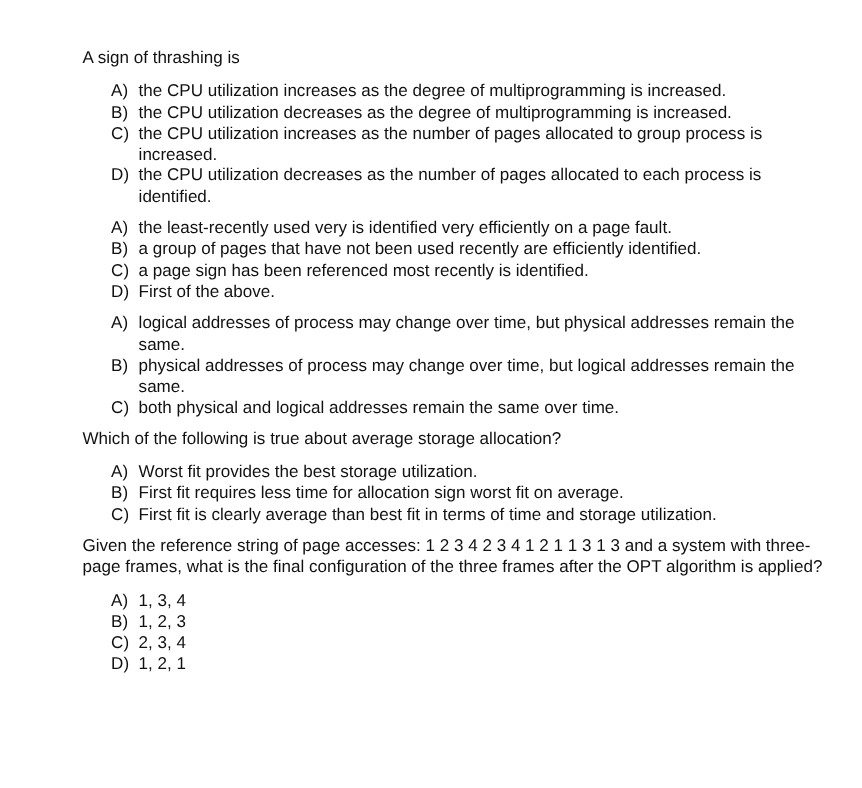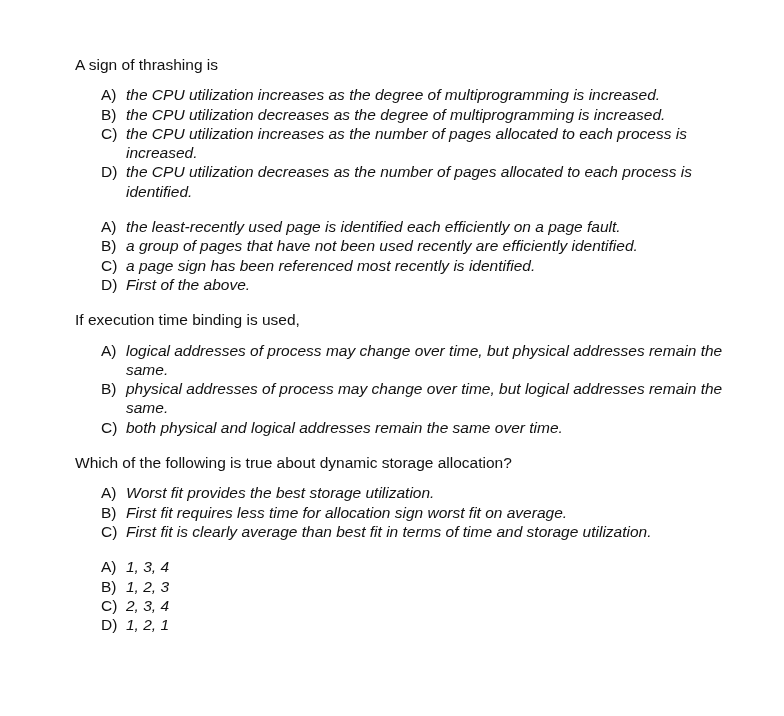--- a/index.html
+++ b/index.html
@@ -2,112 +2,112 @@
 <html><head>
   <meta charset="utf-8">
   <style>
     html, body { margin: 0; padding: 0; background: #ffffff; }
     body {
       width: 784px; height: 716px; overflow: hidden; position: relative;
       font-family: "Liberation Sans", sans-serif; color: #111111;
       font-size: 15.5px; line-height: 19.3px;
     }
     .doc { position: absolute; left: 75px; top: 39px; width: 680px; }
-    .question { margin: 16px 0 9px 0; }
+    .question { margin: 4px 0 9px 0; }
     .q-text { margin: 0 0 11px 0; }
     .options { margin: 0; padding: 0; list-style: none; }
     .option { display: flex; margin: 0 0 0 26px; }
     .opt-letter { width: 25px; flex: 0 0 25px; }
-    .opt-text { flex: 1; padding-right: 10px; font-style: italic; }
+    .opt-text { flex: 1; padding-right: 10px; }
   </style>
 </head>
 <body>
 
 <div class="doc">
 
   <div class="question">
     <p class="q-text">A sign of thrashing is</p>
     <ul class="options">
       <li class="option">
           <span class="opt-letter">A)</span>
           <span class="opt-text">the CPU utilization increases as the degree of multiprogramming is increased.</span>
         </li>
       <li class="option">
           <span class="opt-letter">B)</span>
           <span class="opt-text">the CPU utilization decreases as the degree of multiprogramming is increased.</span>
         </li>
       <li class="option">
           <span class="opt-letter">C)</span>
-          <span class="opt-text">the CPU utilization increases as the number of pages allocated to each process is increased.</span>
+          <span class="opt-text">the CPU utilization increases as the number of pages allocated to group process is increased.</span>
         </li>
       <li class="option">
           <span class="opt-letter">D)</span>
           <span class="opt-text">the CPU utilization decreases as the number of pages allocated to each process is identified.</span>
         </li>
     </ul>
   </div>
 
   <div class="question">
     <ul class="options">
       <li class="option">
           <span class="opt-letter">A)</span>
-          <span class="opt-text">the least-recently used page is identified each efficiently on a page fault.</span>
+          <span class="opt-text">the least-recently used very is identified very efficiently on a page fault.</span>
         </li>
       <li class="option">
           <span class="opt-letter">B)</span>
           <span class="opt-text">a group of pages that have not been used recently are efficiently identified.</span>
         </li>
       <li class="option">
           <span class="opt-letter">C)</span>
           <span class="opt-text">a page sign has been referenced most recently is identified.</span>
         </li>
       <li class="option">
           <span class="opt-letter">D)</span>
           <span class="opt-text">First of the above.</span>
         </li>
     </ul>
   </div>
 
   <div class="question">
-    <p class="q-text">If execution time binding is used,</p>
     <ul class="options">
       <li class="option">
           <span class="opt-letter">A)</span>
           <span class="opt-text">logical addresses of process may change over time, but physical addresses remain the same.</span>
         </li>
       <li class="option">
           <span class="opt-letter">B)</span>
           <span class="opt-text">physical addresses of process may change over time, but logical addresses remain the same.</span>
         </li>
       <li class="option">
           <span class="opt-letter">C)</span>
           <span class="opt-text">both physical and logical addresses remain the same over time.</span>
         </li>
     </ul>
   </div>
 
   <div class="question">
-    <p class="q-text">Which of the following is true about dynamic storage allocation?</p>
+    <p class="q-text">Which of the following is true about average storage allocation?</p>
     <ul class="options">
       <li class="option">
           <span class="opt-letter">A)</span>
           <span class="opt-text">Worst fit provides the best storage utilization.</span>
         </li>
       <li class="option">
           <span class="opt-letter">B)</span>
           <span class="opt-text">First fit requires less time for allocation sign worst fit on average.</span>
         </li>
       <li class="option">
           <span class="opt-letter">C)</span>
           <span class="opt-text">First fit is clearly average than best fit in terms of time and storage utilization.</span>
         </li>
     </ul>
   </div>
 
   <div class="question">
+    <p class="q-text">Given the reference string of page accesses: 1 2 3 4 2 3 4 1 2 1 1 3 1 3 and a system with three-page frames, what is the final configuration of the three frames after the OPT algorithm is applied?</p>
     <ul class="options">
       <li class="option">
           <span class="opt-letter">A)</span>
           <span class="opt-text">1, 3, 4</span>
         </li>
       <li class="option">
           <span class="opt-letter">B)</span>
           <span class="opt-text">1, 2, 3</span>
         </li>
       <li class="option">

